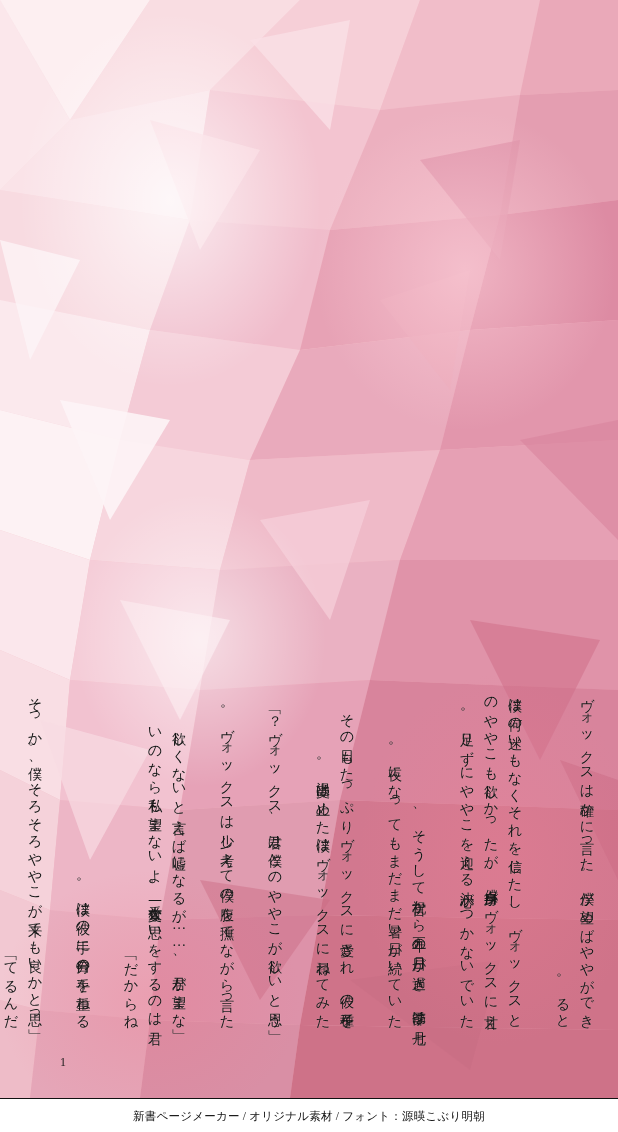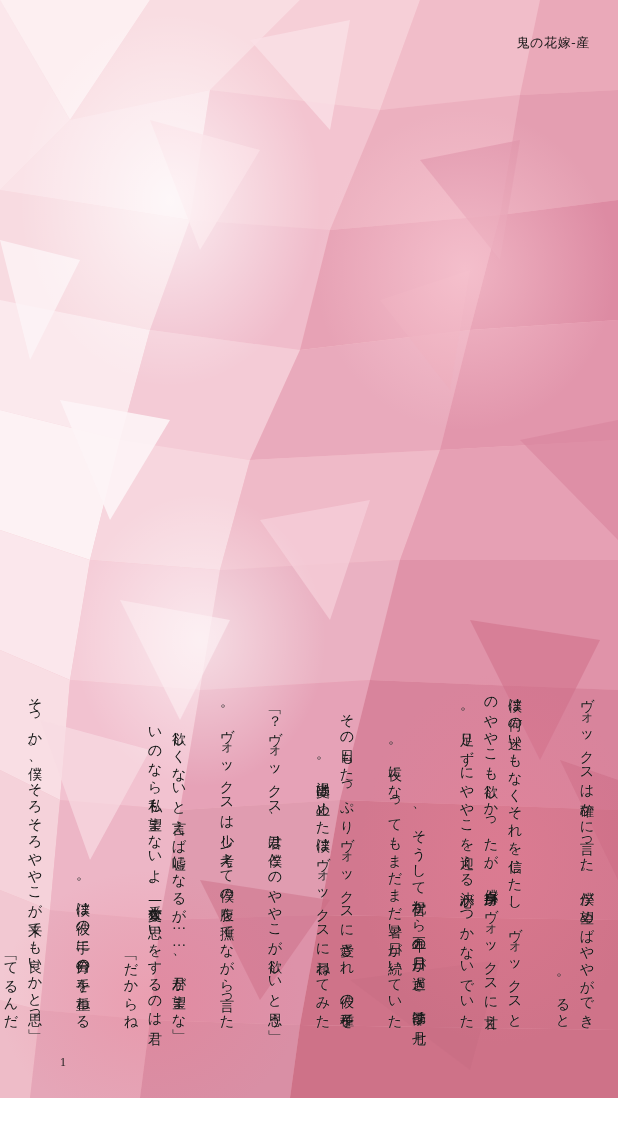--- a/index.html
+++ b/index.html
@@ -243,21 +243,20 @@
       <polygon points="120,600 230,620 180,720" fill="#fbe8ed" opacity="0.6"></polygon>
       <polygon points="350,980 500,960 470,1070" fill="#c66b82" opacity="0.4"></polygon>
     </svg>
 
     <div class="wash w1"></div>
     <div class="wash w2"></div>
     <div class="wash w3"></div>
     <div class="wash w4"></div>
     <div class="wash w5"></div>
 
-    <div id="title">鬼の花嫁-産</div>
 
     <div id="body-col-wrap">
       <div id="body-lines">
         <div class="line">ヴォックスは確かに言った。僕が望めばややができ</div>
         <div class="line">ると。</div>
         <div class="line blank"></div>
         <div class="line indent">僕は何の迷いもなくそれを信じたし、ヴォックスと</div>
         <div class="line">のややこも欲しかったが、僕自身がヴォックスに甘え</div>
         <div class="line">足りずにややこを迎える決心がつかないでいた。</div>
         <div class="line blank"></div>
@@ -279,14 +278,17 @@
         <div class="line blank"></div>
         <div class="line indent3">「そっか。僕、そろそろややこが来ても良いかと思っ</div>
         <div class="line indent3">てるんだ」</div>
 
       </div>
     </div>
 
     <div id="page-number">1</div>
   </div>
 
+  <div id="footer">
+    <div id="footer-text">新書ページメーカー / オリジナル素材 / フォント：源暎こぶり明朝</div>
+  </div>
 
 </div>
 
 </body></html>

